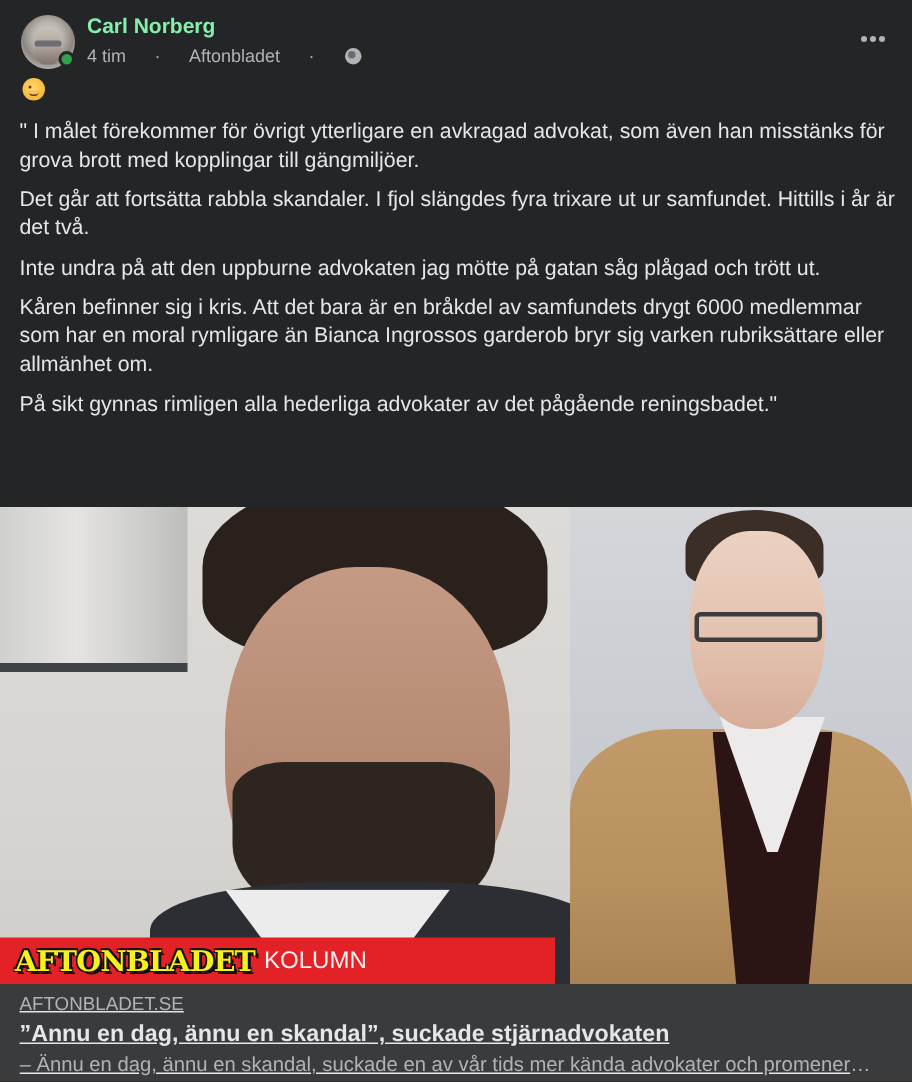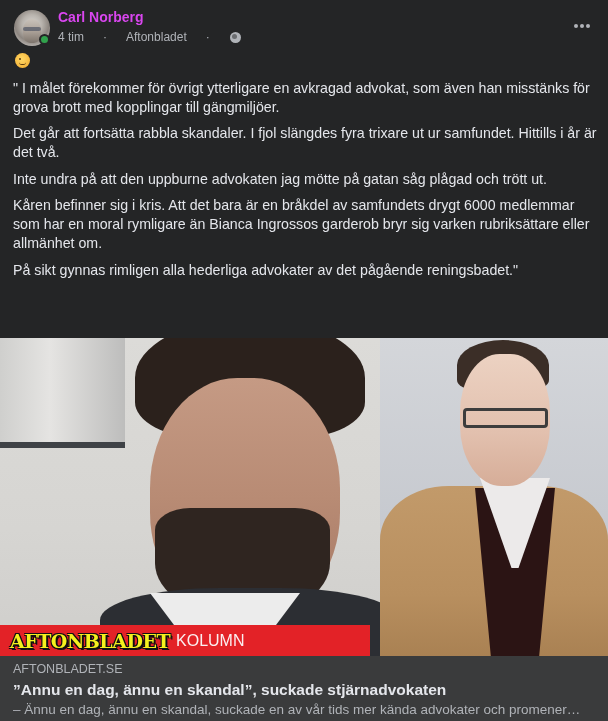--- a/index.html
+++ b/index.html
@@ -25,21 +25,21 @@
     .avatar .glasses {
       position: absolute; left: 9px; top: 17px; width: 18px; height: 4px;
       background: #5b5f6b; border-radius: 2px; opacity: 0.8;
     }
     .online-dot {
       position: absolute; left: 39px; top: 34px; width: 11px; height: 11px;
       border-radius: 50%; background: #31a24c; border: 2px solid #242526;
     }
     .author-name {
       position: absolute; left: 58px; top: 9px;
-      font-size: 14px; font-weight: bold; color: #d946ef;
+      font-size: 14px; font-weight: bold; color: #86efac;
     }
     .meta {
       position: absolute; left: 58px; top: 30px;
       font-size: 12px; color: #b0b3b8; display: flex; align-items: center; gap: 19px;
     }
     .globe-icon {
       display: inline-block; width: 11px; height: 11px; border-radius: 50%;
       background: #b0b3b8; position: relative; margin-left: 1px;
     }
     .globe-icon::before {
@@ -141,21 +141,21 @@
     }
     .banner-brand {
       font-family: "DejaVu Serif", serif; font-weight: bold; font-size: 19px;
       color: #f5f01e; letter-spacing: -0.5px;
       text-shadow: 1px 1px 0 #111, -1px -1px 0 #111, 1px -1px 0 #111, -1px 1px 0 #111, 2px 2px 0 #111;
     }
     .banner-tag { font-size: 16px; color: #fbeff0; font-weight: normal; }
 
     .link-info {
       position: absolute; left: 0; top: 656px; width: 608px; height: 65px;
-      background: #3a3b3c; padding: 5px 13px 0 13px; cursor: pointer;
+      background: #3a3b3c; padding: 5px 13px 0 13px; cursor: pointer; text-decoration: underline;
     }
     .link-domain { font-size: 12.5px; color: #b0b3b8; line-height: 16px; text-transform: uppercase; }
     .link-title {
       font-size: 15.5px; font-weight: bold; color: #e4e6eb; line-height: 22px; margin-top: 2px;
     }
     .link-desc {
       font-size: 13.5px; color: #b0b3b8; line-height: 18px;
       white-space: nowrap; overflow: hidden; text-overflow: ellipsis; width: 570px;
     }
   </style>

